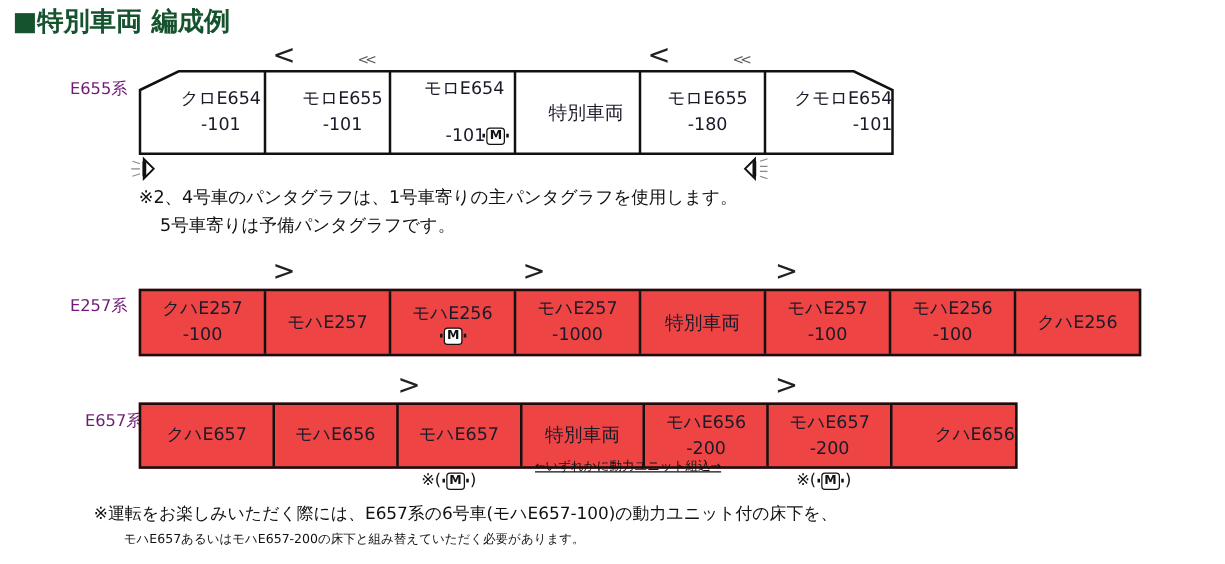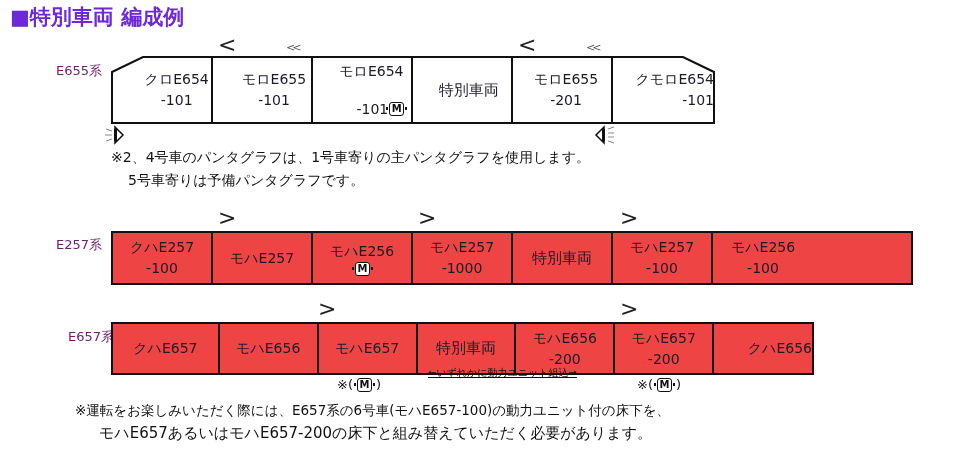--- a/index.html
+++ b/index.html
@@ -1,18 +1,18 @@
 <!DOCTYPE html>
 <html><head>
 <meta charset="utf-8">
 <style>
   * { box-sizing: border-box; margin: 0; padding: 0; }
   body { width: 980px; height: 451px; background: #ffffff; position: relative; overflow: hidden;
          font-family: "DejaVu Sans", "Liberation Sans", sans-serif; color: #111; }
-  .title { position: absolute; left: 10px; top: 3px; font-size: 21px; font-weight: bold; letter-spacing: 0px; color: #6d28d9; }
+  .title { position: absolute; left: 10px; top: 3px; font-size: 21px; font-weight: bold; letter-spacing: 0px; color: #14532d; }
   .series-label { position: absolute; font-size: 13px; color: #701a75; }
   .train { position: absolute; border: 2px solid #111; display: flex; background: #ef4444; }
   .car { border-right: 2px solid #111; display: flex; flex-direction: column; align-items: center; justify-content: center;
          font-size: 14px; line-height: 21px; color: #1a1a2a; text-align: center; }
   .car:last-child { border-right: none; }
   .car .l1, .car .l2 { white-space: nowrap; display: flex; align-items: center; }
   .mbadge { display: inline-flex; align-items: center; justify-content: center; width: 15px; height: 14px;
             border: 1.5px solid #111; border-radius: 3px; font-size: 10px; font-weight: bold; background: #fff;
             color: #111; line-height: 1; margin-left: 1px; position: relative; }
   .mbadge::before, .mbadge::after { content: ""; position: absolute; top: 4px; width: 2px; height: 3px; background: #111; }
@@ -62,21 +62,21 @@
       <span class="l2" style="padding-left:18px;">
           <span>-101</span>
           <span class="mbadge">M</span>
         </span>
     </div>
     <div class="car" style="width:100px;border:none;font-size:15px;">
       <span class="l1">特別車両</span>
     </div>
     <div class="car" style="width:100px;border:none;">
       <span class="l1">モロE655</span>
-      <span class="l2">-201</span>
+      <span class="l2">-180</span>
     </div>
     <div class="car" style="width:102px;border:none;align-items:flex-end;">
       <span class="l1">クモロE654</span>
       <span class="l2">-101</span>
     </div>
   </div>
 </div>
 
 <svg class="horn" style="left:104px;top:124px;" width="24" height="22">
   <line x1="2" y1="5" x2="8" y2="7" stroke="#888" stroke-width="1"></line>
@@ -125,20 +125,23 @@
     <span class="l1">特別車両</span>
   </div>
   <div class="car" style="width:100px;">
     <span class="l1">モハE257</span>
     <span class="l2">-100</span>
   </div>
   <div class="car" style="width:100px;">
     <span class="l1">モハE256</span>
     <span class="l2">-100</span>
   </div>
+  <div class="car" style="width:98px;">
+    <span class="l1">クハE256</span>
+  </div>
 </div>
 
 <div class="series-label" style="left:56px; top:328px;margin-left:12px;">E657系</div>
 
 <div class="arrow" style="left:318px; top:298px;">&gt;</div>
 <div class="arrow" style="left:620px; top:298px;">&gt;</div>
 
 <div class="train" style="left:111px; top:322px; width:703px; height:53px;">
   <div class="car" style="width:108px;">
     <span class="l1">クハE657</span>
@@ -171,13 +174,13 @@
     <span>)</span>
 </div>
 <div class="small-note" style="left:428px; top:366px;text-decoration:underline;">←いずれかに動力ユニット組込→</div>
 <div class="mnote" style="left:637px; top:377px;">
   <span>※(</span>
     <span class="mbadge" style="margin:0 4px;">M</span>
     <span>)</span>
 </div>
 
 <div class="note" style="left:75px; top:402px; font-size:13.5px;">※運転をお楽しみいただく際には、E657系の6号車(モハE657-100)の動力ユニット付の床下を、</div>
-<div class="note" style="left:99px; top:424px; font-size:15px;">モハE657あるいはモハE657-200の床下と組み替えていただく必要があります。</div>
+<div class="note" style="left:99px; top:424px; font-size:10px;">モハE657あるいはモハE657-200の床下と組み替えていただく必要があります。</div>
 
 </body></html>

